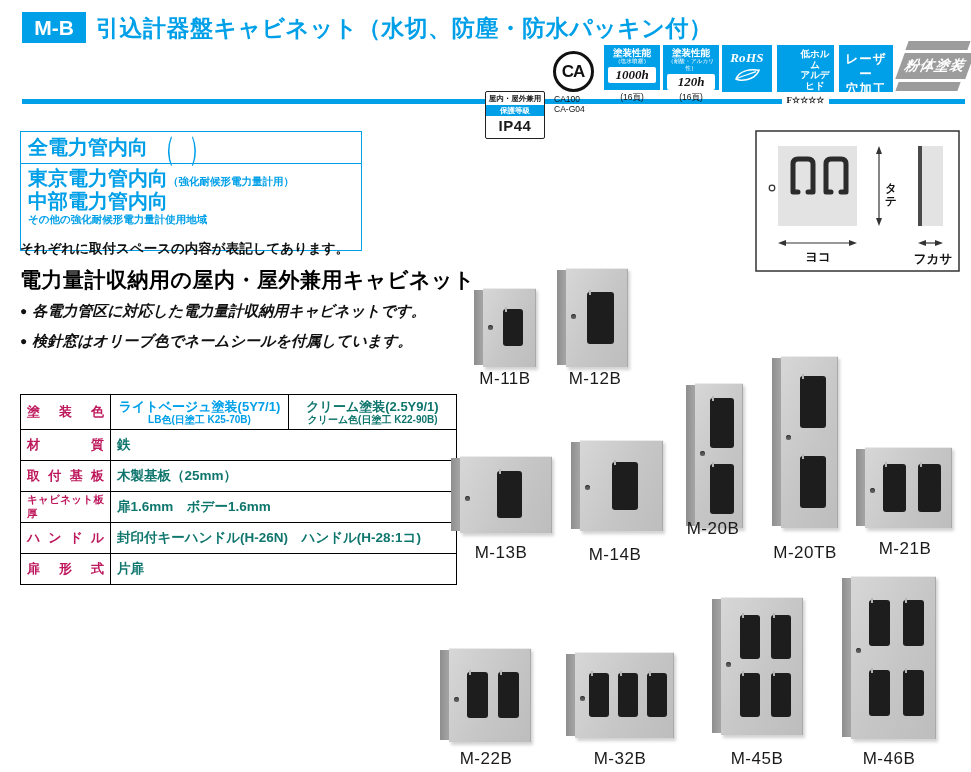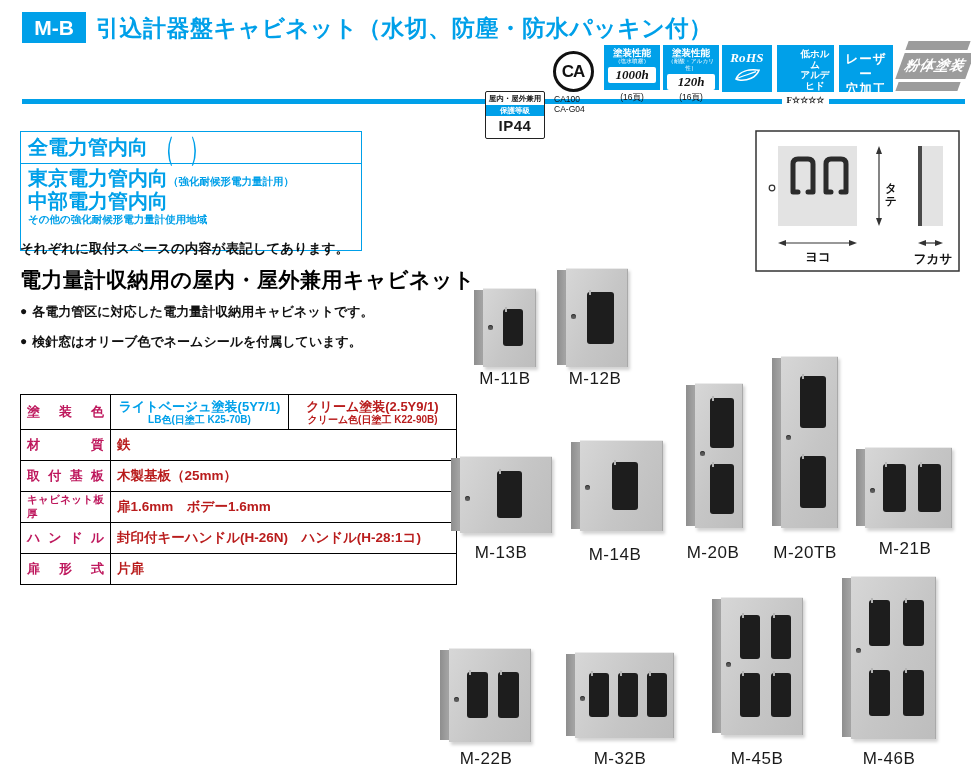--- a/index.html
+++ b/index.html
@@ -56,30 +56,30 @@
   .nbox2 .row1 { display:flex; align-items:baseline; white-space:nowrap; }
   .nbox2 .big { font-size:20px; font-weight:bold; line-height:23px; }
   .nbox2 .small { font-size:10.5px; font-weight:bold; }
   .nbox2 .last { font-size:10.5px; font-weight:bold; line-height:13px; }
   .note-caption { left:20px; top:240px; font-family:"Liberation Serif","DejaVu Serif",serif;
     font-size:13.5px; font-weight:600; color:#111; }
 
   
   .sec-head { left:20px; top:266px; font-size:21px; font-weight:bold; color:#000; letter-spacing:0.5px; }
   .bullets { left:20px; top:297px; list-style:none; font-family:"Liberation Serif","DejaVu Serif",serif;
-    font-size:13px; font-weight:600; color:#111; }
+    font-size:15px; font-weight:600; color:#111;font-style:italic; }
   .bullets li { line-height:29px; white-space:nowrap; }
   .bullets li::before { content:"●"; font-size:12px; margin-right:5px; position:relative; top:-1px; }
 
   
   .spec { left:20px; top:394px; border-collapse:collapse; }
   .spec th, .spec td { border:1.2px solid #000; padding:0 6px; }
   .spec th { width:90px; font-size:13px; font-weight:bold; text-align:justify; text-align-last:justify; color:#be185d; }
   .spec th.sm { font-size:10.5px; }
-  .spec td { font-size:13.5px; font-weight:bold; color:#b91c1c; white-space:nowrap; }
+  .spec td { font-size:13.5px; font-weight:bold; color:#0f766e; white-space:nowrap; }
   .spec tr { height:31px; }
   .spec tr.r1 { height:35px; }
   .spec td .sub { display:block; font-size:10px; font-weight:600; line-height:11px; text-align:center; }
   .spec td .m { display:block; font-size:13px; line-height:14px; text-align:center; }
   .spec td.bluecell { color:var(--blue); width:178px; }
   .spec td.c2 { width:168px; }
 
   
   .diagram { left:755px; top:130px; width:205px; height:142px; }
   .diagram svg { position:absolute; left:0; top:0; }
@@ -289,21 +289,21 @@
 <div class="cab" style="left:686px; top:383px; width:57px; height:145px;">
   <div class="side"></div>
     <div class="front">
       <div class="wins" style="--c:1; --ww:24px; --wh:50px; --gy:16px;">
         <span class="win"><span class="glass"></span></span>
         <span class="win"><span class="glass"></span></span>
       </div>
     </div>
     <div class="lock" style="top:47%;"></div>
 </div>
-<div class="abs model" style="left:665px; top:543px;">M-20B</div>
+<div class="abs model" style="left:665px; top:519px;">M-20B</div>
 
 <div class="cab" style="left:772px; top:356px; width:66px; height:172px;">
   <div class="side"></div>
     <div class="front">
       <div class="wins" style="--c:1; --ww:26px; --wh:52px; --gy:28px;">
         <span class="win"><span class="glass"></span></span>
         <span class="win"><span class="glass"></span></span>
       </div>
     </div>
     <div class="lock" style="top:46%;"></div>

